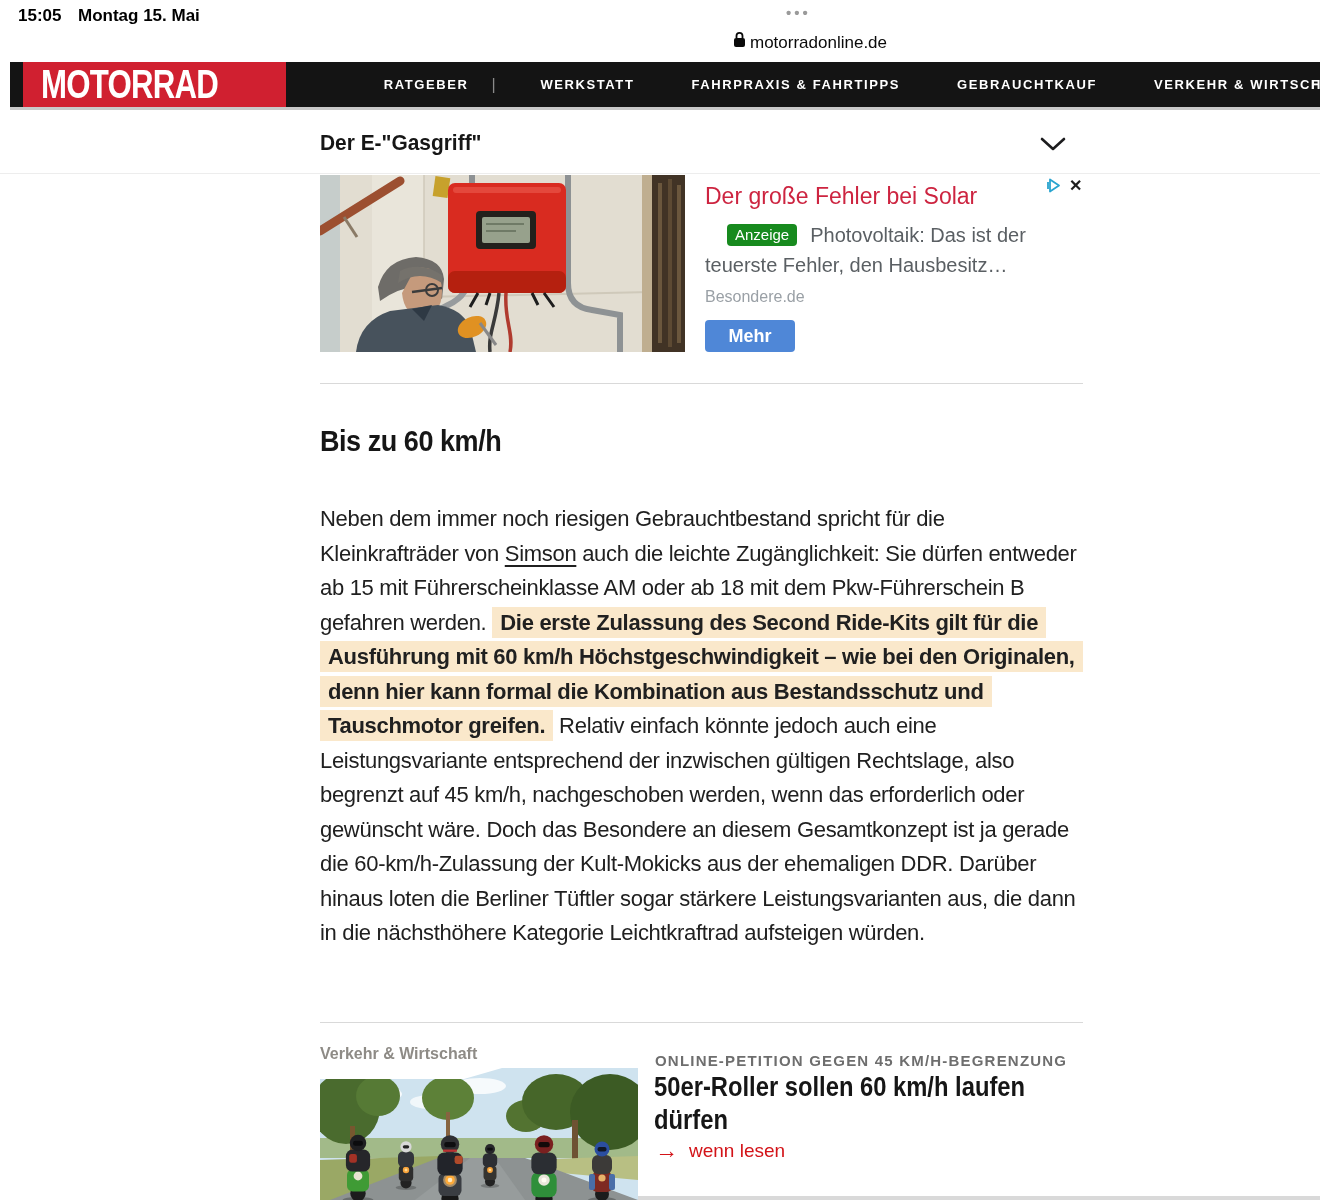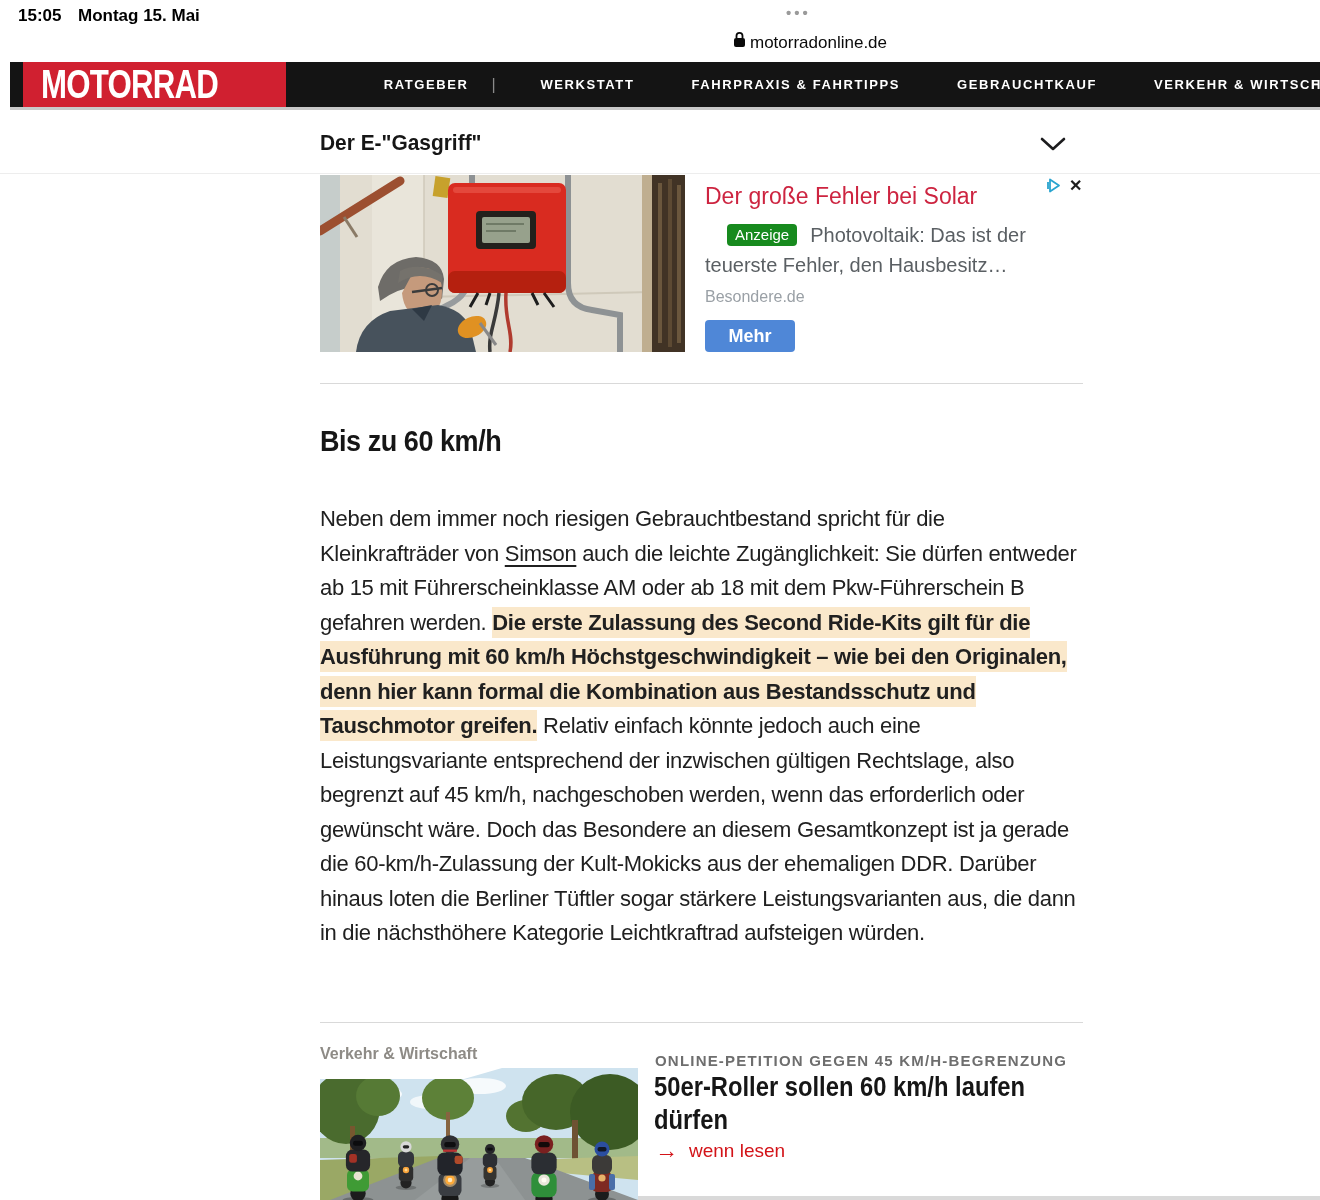--- a/index.html
+++ b/index.html
@@ -57,21 +57,21 @@
   .divider-2 { top:1022px; }
 
   
   .article-heading { left:320px; top:424px; font-size:30px; font-weight:700; color:#161616;
                      letter-spacing:-.5px; transform:scaleX(.9); transform-origin:left top;
                      white-space:nowrap; }
   .article-body { left:320px; top:502px; width:766px; font-size:22px; line-height:34.5px;
                   color:#202020; letter-spacing:-.3px; }
   .simson-link { color:inherit; text-decoration:underline; text-underline-offset:4px;
                  text-decoration-thickness:1.5px; cursor:pointer; }
-  .hl { font-weight:700; background:#fae8cb; padding:3px 0;
+  .hl { font-weight:700; background:#fae8cb; padding:3px 8px;
         -webkit-box-decoration-break:clone; box-decoration-break:clone; }
 
   
   .teaser-category { left:320px; top:1045px; font-size:16px; font-weight:700; color:#8e8b86; cursor:pointer; }
   .teaser-image-wrap { left:320px; top:1068px; width:318px; height:132px; overflow:hidden; cursor:pointer; }
   .notch { position:absolute; left:0; top:0; width:182px; height:11px; background:#fff;
            clip-path:polygon(0 0,100% 0,calc(100% - 38px) 100%,0 100%); }
   .teaser-kicker { left:655px; top:1052px; font-size:15px; letter-spacing:1.2px; color:#6e6e6e; white-space:nowrap;font-weight:bold; }
   .teaser-headline { left:654px; top:1071px; width:490px; font-size:27px; line-height:33px;
                      font-weight:700; color:#161616; transform:scaleX(.88);

